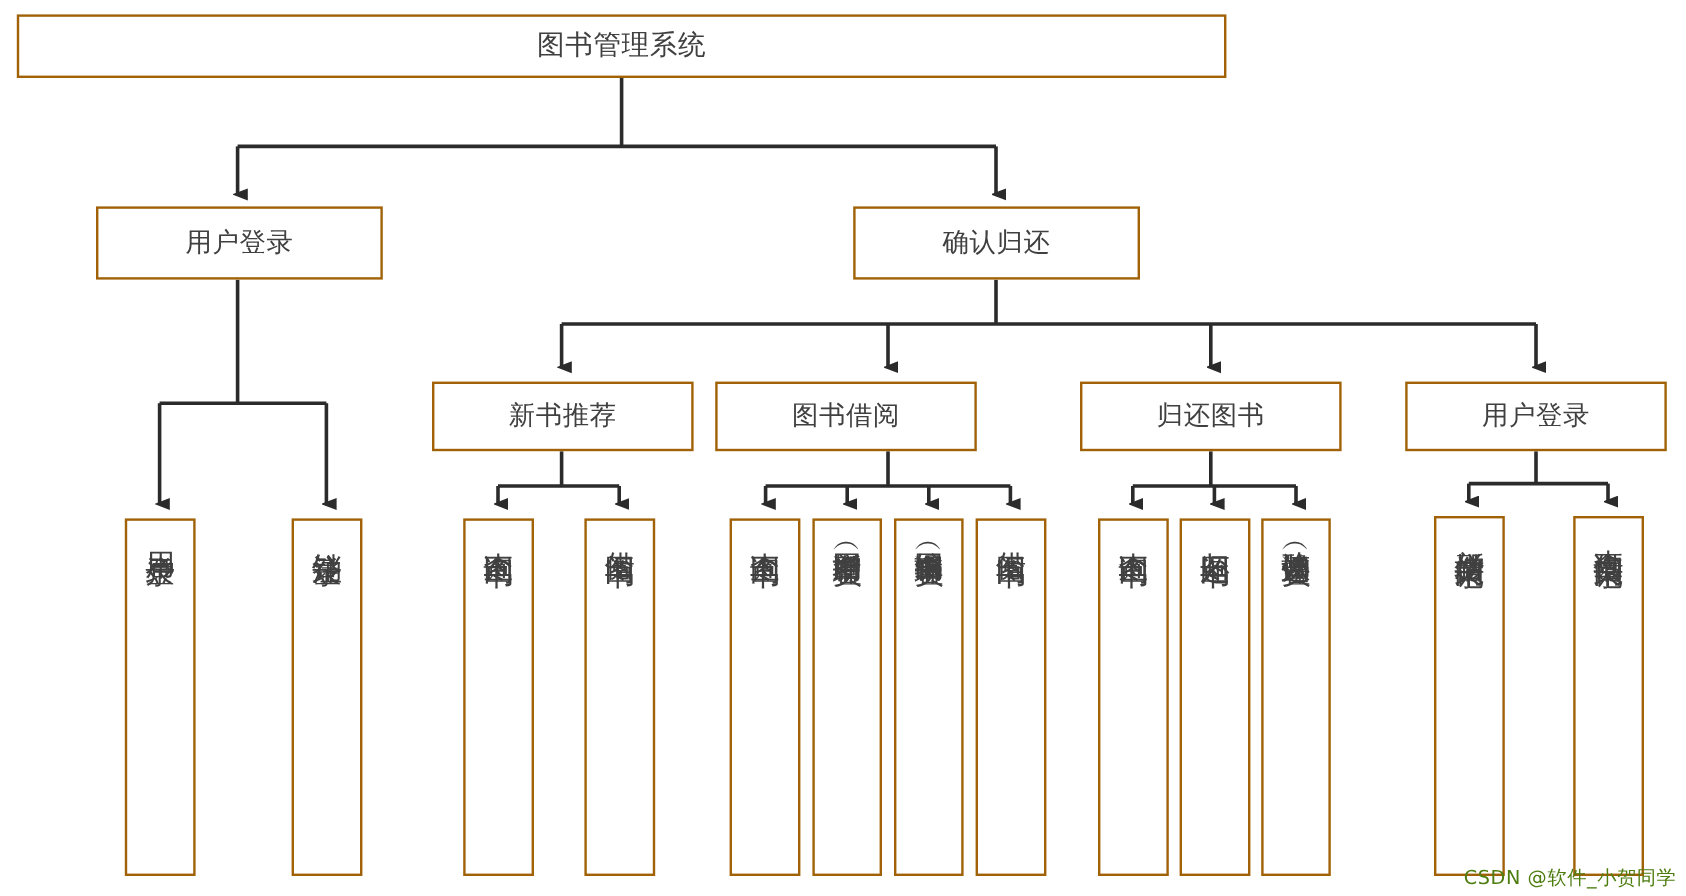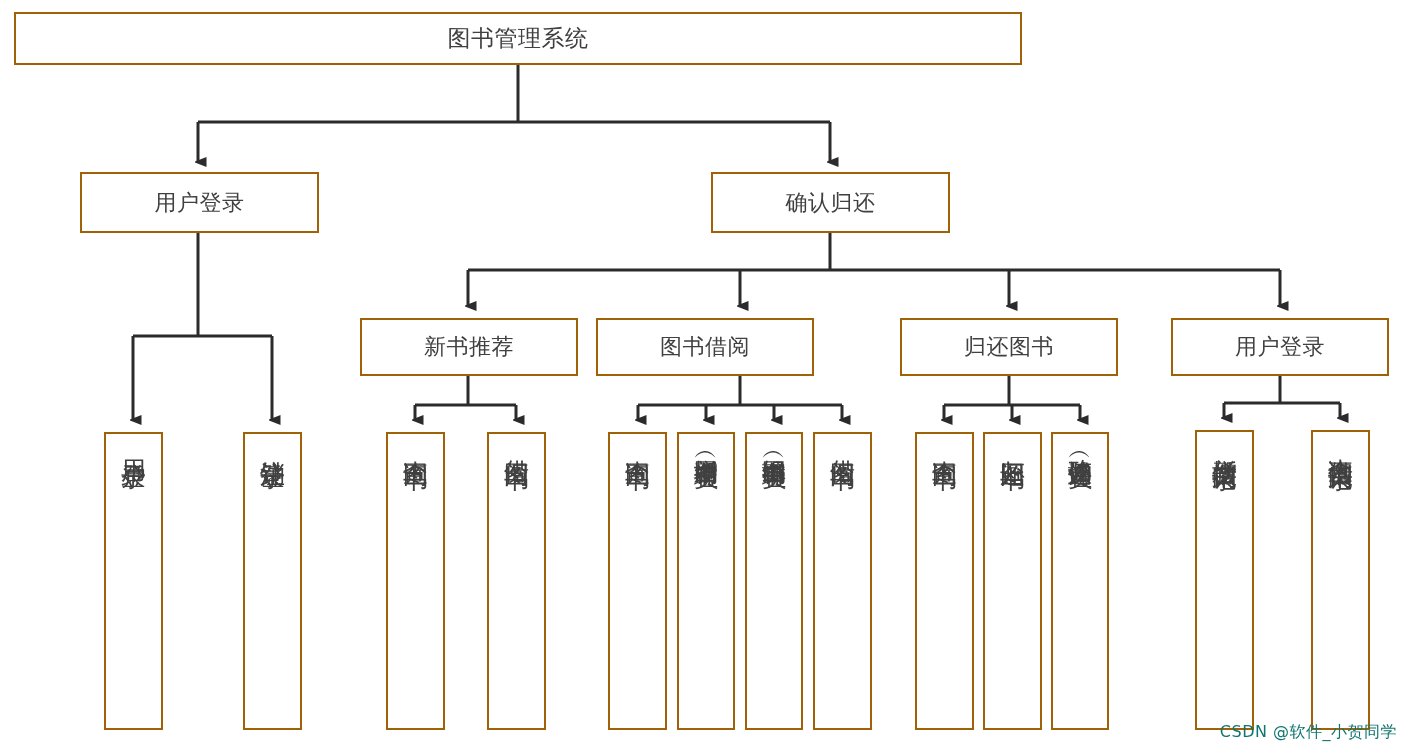--- a/index.html
+++ b/index.html
@@ -50,21 +50,21 @@
     letter-spacing:2px;
     line-height:1;
   }
   .node.vert.tight .lbl{font-size:24px;letter-spacing:1px;}
   .node.root .lbl{font-size:23px;}
   .watermark{
     position:absolute;
     right:8px;
     bottom:4px;
     font-size:16px;
-    color:#0f766e;
+    color:#4d7c0f;
     z-index:5;
     white-space:nowrap;
     letter-spacing:0.5px;
   }
 </style>
 </head>
 <body>
 
 <div id="canvas">
 

